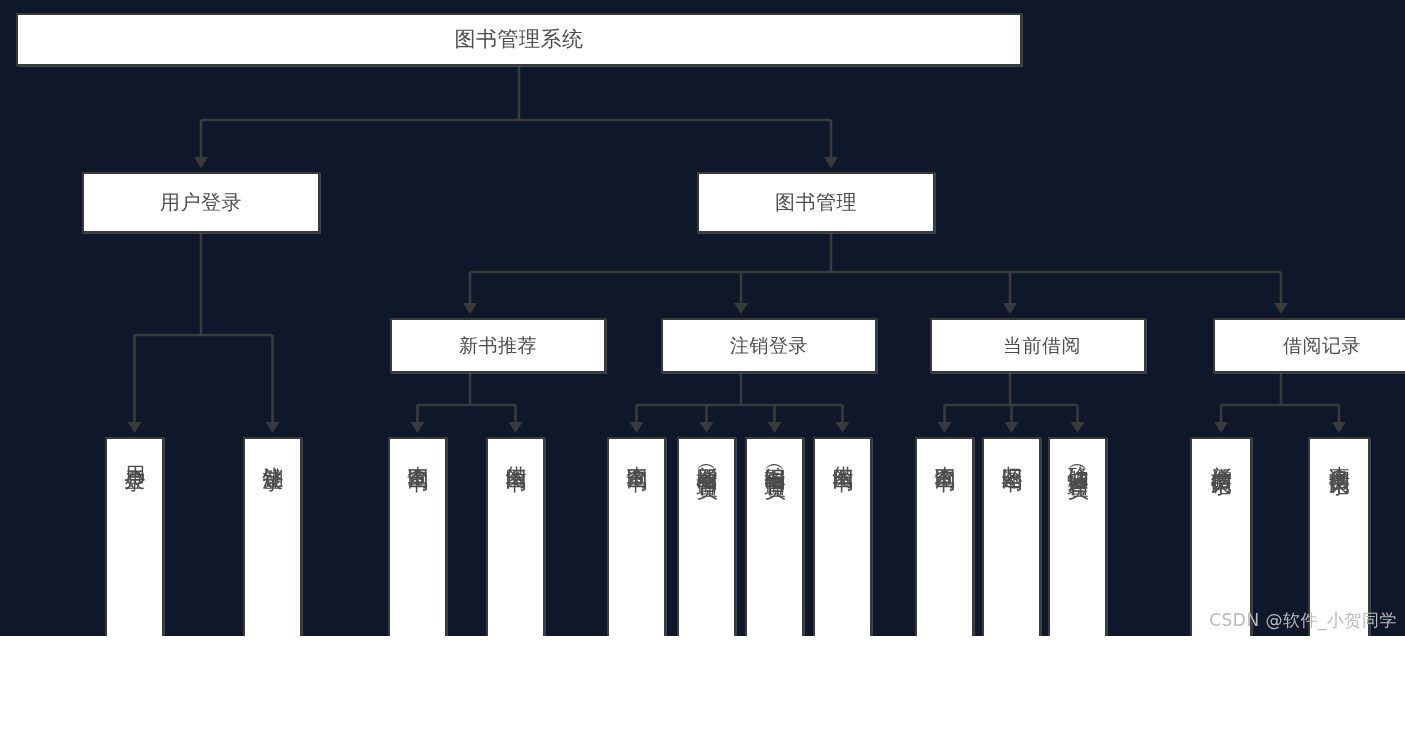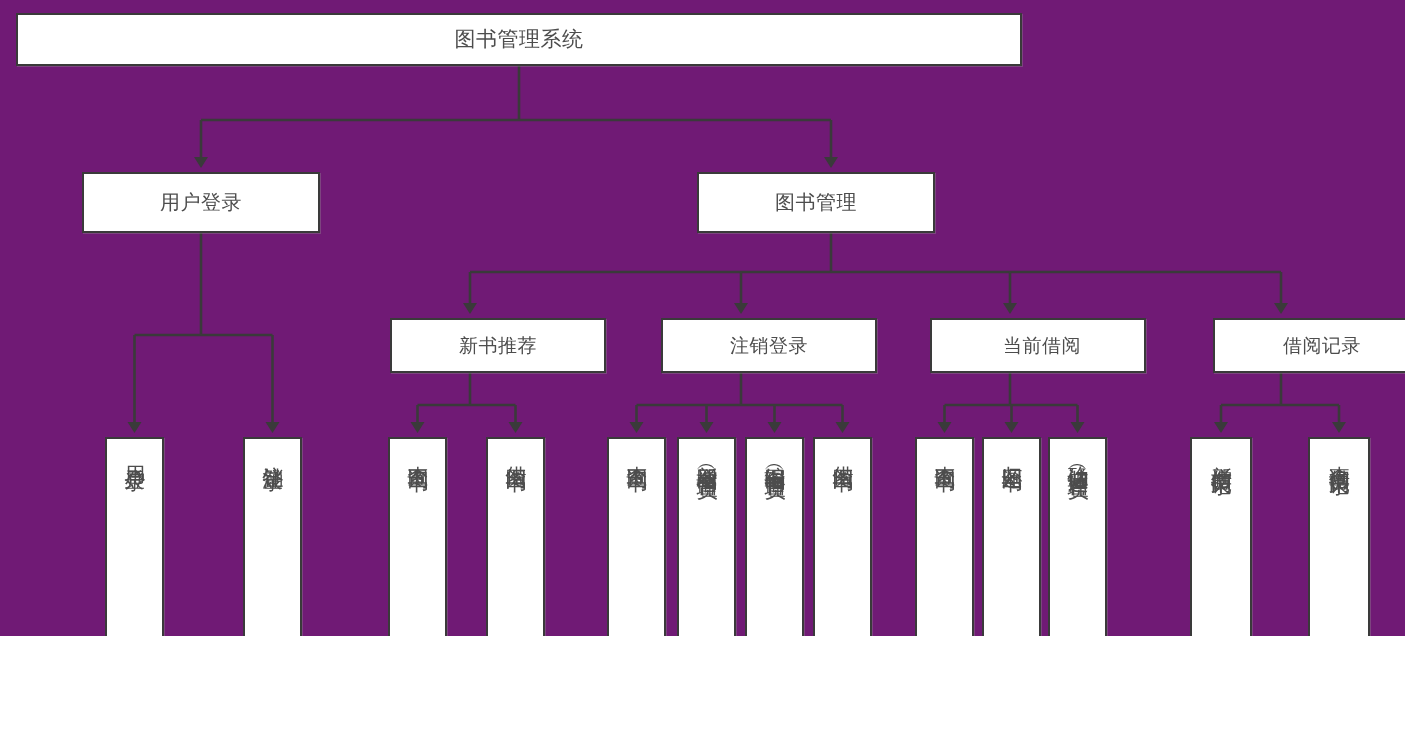--- a/index.html
+++ b/index.html
@@ -5,21 +5,21 @@
 <style>
   html, body {
     margin: 0;
     padding: 0;
     background: #ffffff;
   }
   #canvas {
     position: relative;
     width: 1405px;
     height: 636px;
-    background: #701a75;
+    background: #0f172a;
     font-family: "DejaVu Sans", "Liberation Sans", sans-serif;
     overflow: hidden;
   }
   #edges {
     position: absolute;
     left: 0;
     top: 0;
     width: 1405px;
     height: 747px;
     pointer-events: none;
@@ -175,13 +175,14 @@
         <span class="lbl">确认归还（管理员）</span>
       </div>
       <div class="node leaf" style="left: 1190px; top: 437px; width: 62px; height: 296px;">
         <span class="lbl">新增借阅记录</span>
       </div>
       <div class="node leaf" style="left: 1308px; top: 437px; width: 62px; height: 296px;">
         <span class="lbl">查询借阅记录</span>
       </div>
     </div>
 
+  <div class="watermark">CSDN @软件_小贺同学</div>
 </div>
 
 </body></html>

